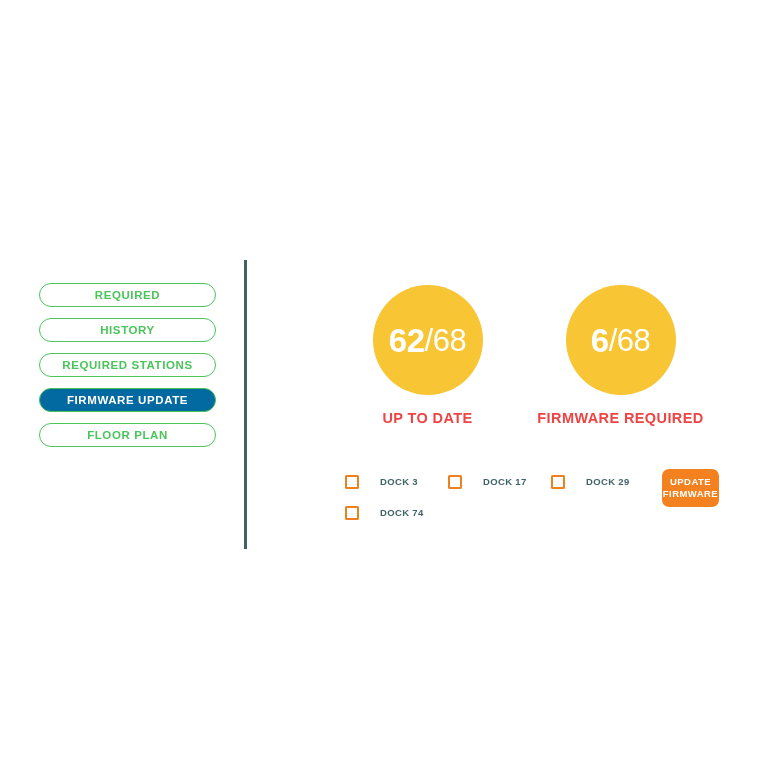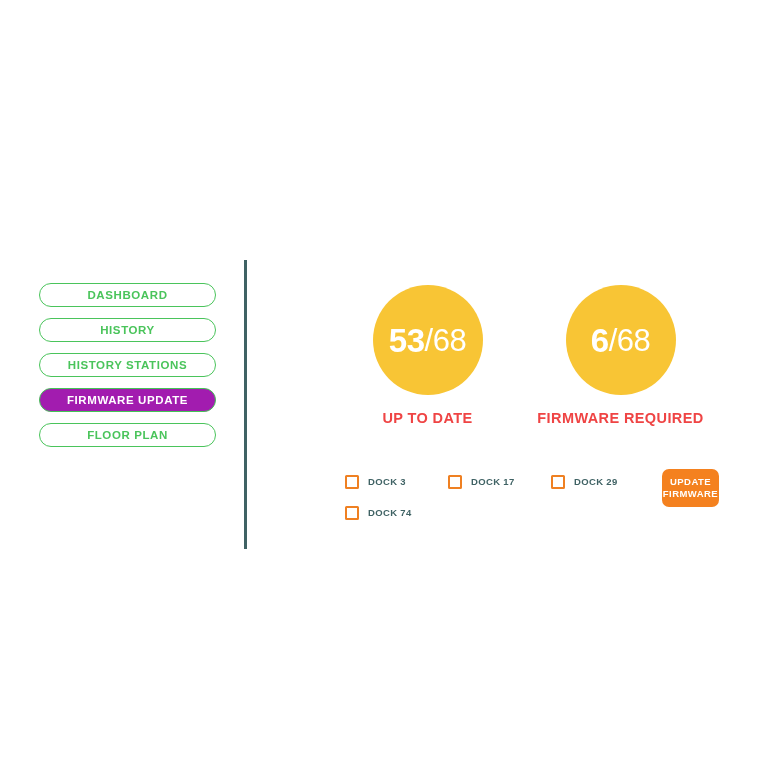--- a/index.html
+++ b/index.html
@@ -43,21 +43,21 @@
     font-size: 11.5px;
     font-weight: bold;
     letter-spacing: 0.6px;
     display: flex;
     align-items: center;
     justify-content: center;
     cursor: pointer;
     user-select: none;
   }
   .nav-item.active {
-    background: #a21caf;
+    background: #0369a1;
     border-color: #45c356;
     color: #ffffff;
   }
 
   
   .divider {
     position: absolute;
     left: 244px;
     top: 260px;
     width: 2.5px;
@@ -124,21 +124,21 @@
   }
   .dock-grid {
     display: grid;
     grid-template-columns: repeat(3, 103px);
     grid-auto-rows: 31px;
     column-gap: 0px;
   }
   .dock-item {
     display: flex;
     align-items: center;
-    gap: 9px;
+    gap: 21px;
     cursor: pointer;
     user-select: none;
   }
   .checkbox {
     box-sizing: border-box;
     width: 14px;
     height: 14px;
     border: 2px solid #ef8022;
     border-radius: 1.5px;
     background: #ffffff;
@@ -174,43 +174,43 @@
     padding: 0;
   }
 </style>
 </head>
 <body>
 
 <div id="app">
 
   <nav class="sidebar">
       <div class="nav-item">
-        <span>DASHBOARD</span>
+        <span>REQUIRED</span>
       </div>
       <div class="nav-item">
         <span>HISTORY</span>
       </div>
       <div class="nav-item">
-        <span>HISTORY STATIONS</span>
+        <span>REQUIRED STATIONS</span>
       </div>
       <div class="nav-item active">
         <span>FIRMWARE UPDATE</span>
       </div>
       <div class="nav-item">
         <span>FLOOR PLAN</span>
       </div>
     </nav>
 
   <div class="divider"></div>
 
   <section class="stats">
     <div class="stat-row">
         <div class="stat">
           <div class="bubble">
-            <span class="num">53</span>
+            <span class="num">62</span>
             <span class="den">/68</span>
           </div>
           <div class="stat-label">UP TO DATE</div>
         </div>
         <div class="stat">
           <div class="bubble">
             <span class="num">6</span>
             <span class="den">/68</span>
           </div>
           <div class="stat-label">FIRMWARE REQUIRED</div>

